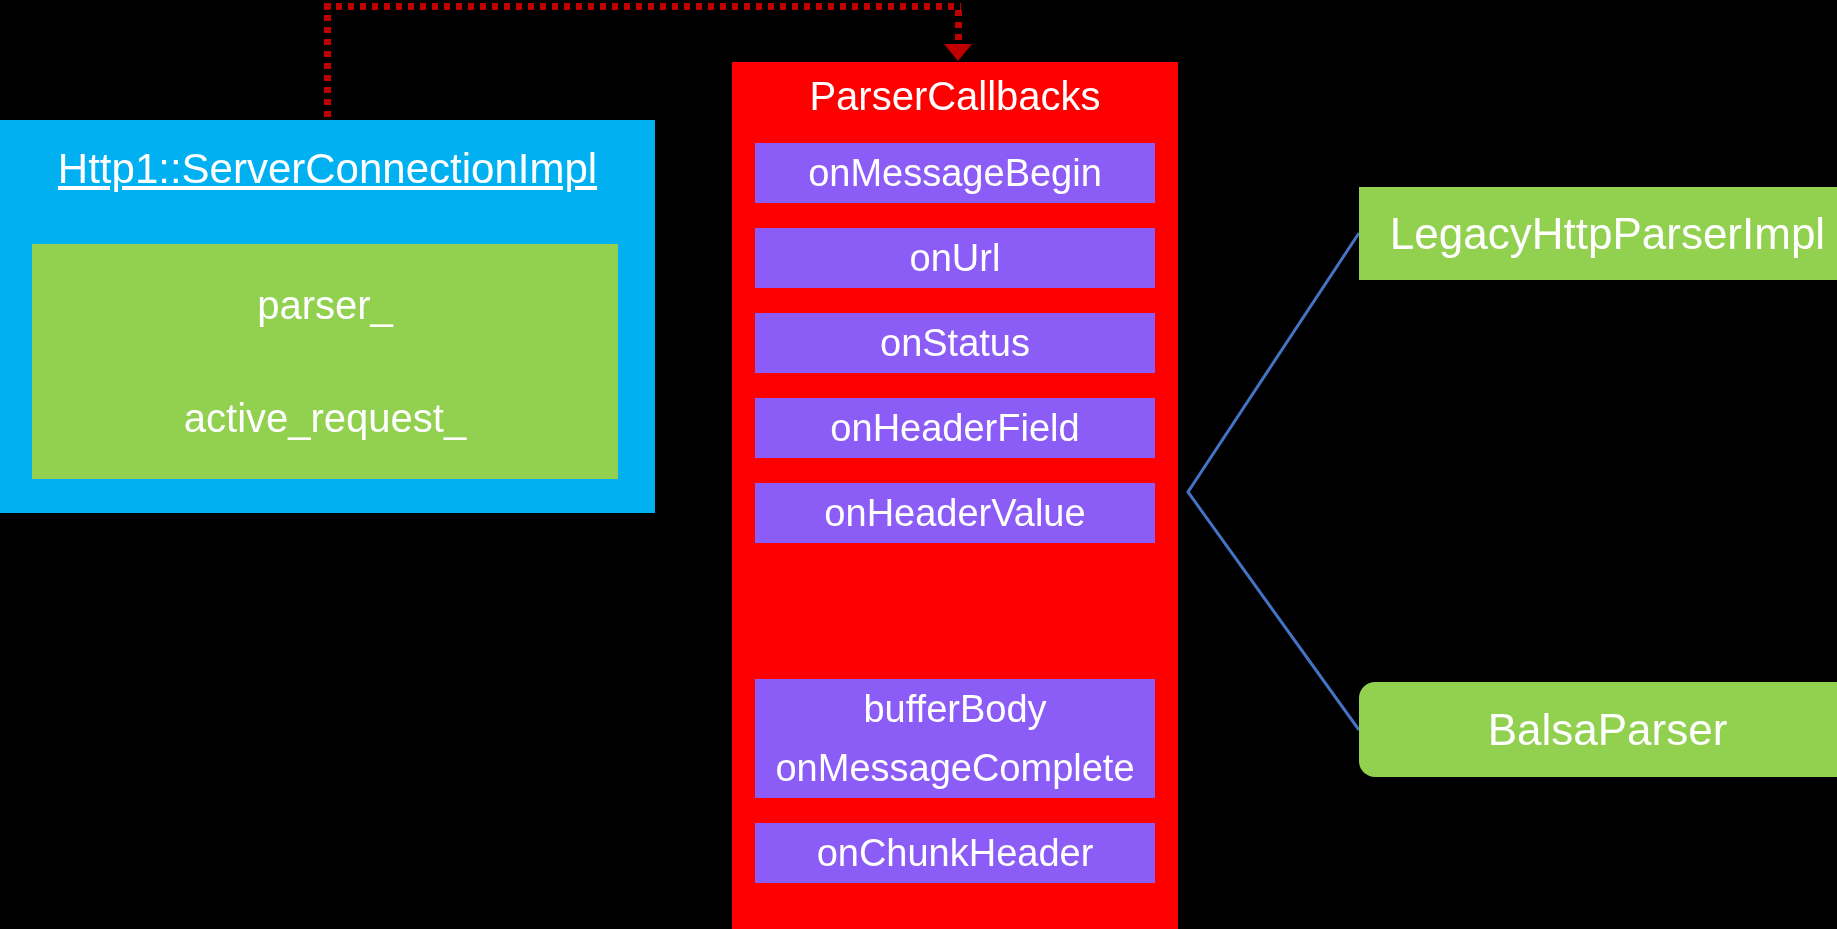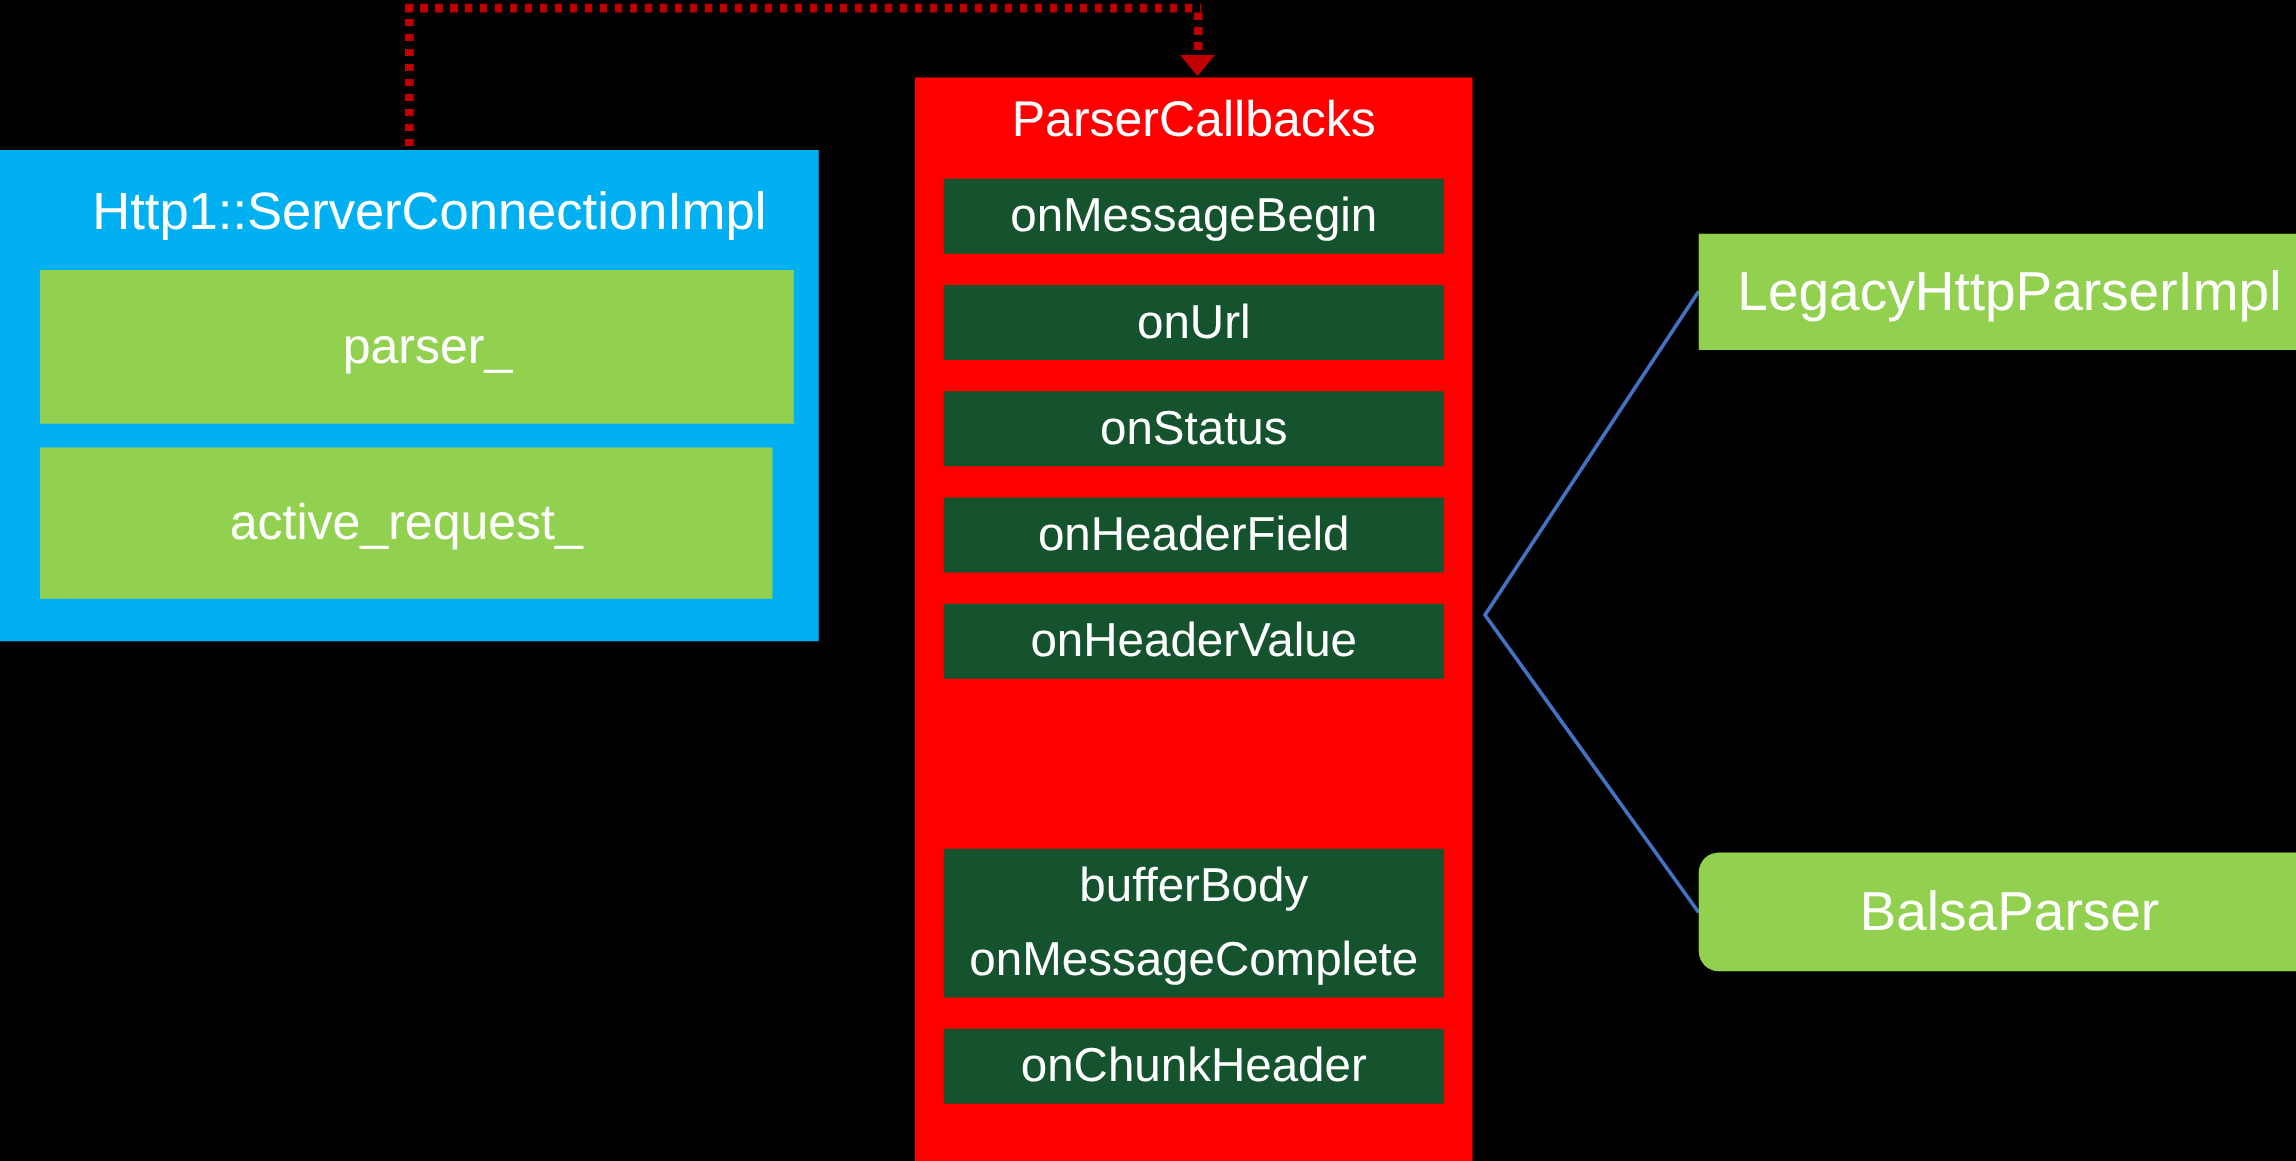--- a/index.html
+++ b/index.html
@@ -10,33 +10,33 @@
     background: #000;
     overflow: hidden;
     font-family: "Liberation Sans", sans-serif;
     color: #ffffff;
   }
   .abs { position: absolute; }
   .flexc { display: flex; align-items: center; justify-content: center; }
 
   
   .server-box { left: 0; top: 120px; width: 655px; height: 393px; background: #00B0F0; }
-  .server-title { left: 16px; top: 27px; width: 100%; text-align: center; font-size: 42px; line-height: 44px; }
+  .server-title { left: 0; top: 27px; width: 100%; text-align: center; font-size: 42px; line-height: 44px; text-decoration: underline; }
   .member {
     left: 32px; width: 586px; background: #92D050;
     font-size: 40px;
   }
-  .member-1 { top: 96px; height: 123px; padding-left: 17px; }
+  .member-1 { top: 124px; height: 123px; }
   .member-2 { top: 238px; height: 121px; text-align: right; }
 
   
   .callbacks-box { left: 732px; top: 62px; width: 446px; height: 867px; background: #FF0000; text-decoration: underline; }
   .callbacks-title { left: 0; top: 13px; width: 100%; text-align: center; font-size: 40px; line-height: 42px; }
   .cb-row {
-    left: 23px; width: 400px; height: 60px; background: #14532d;
+    left: 23px; width: 400px; height: 60px; background: #8b5cf6;
     font-size: 38px;
   }
 
   
   .impl-box { left: 1359px; width: 497px; background: #92D050; font-size: 44px; }
   .impl-1 { top: 187px; height: 93px; }
   .impl-2 { top: 682px; height: 95px; border-radius: 16px; }
 
   
   .dot-v-left {

